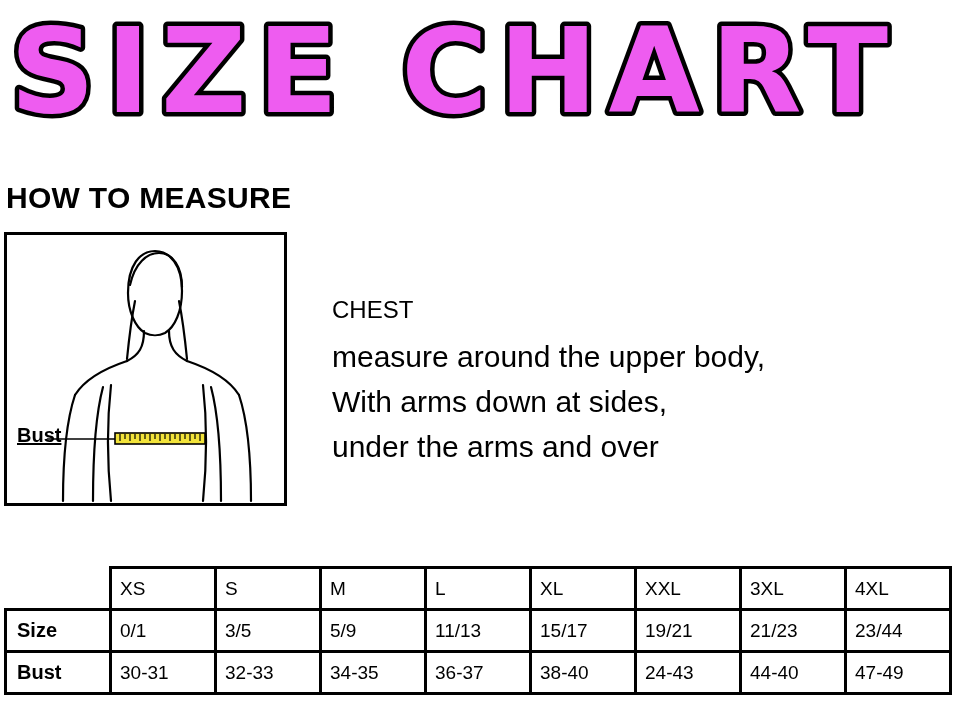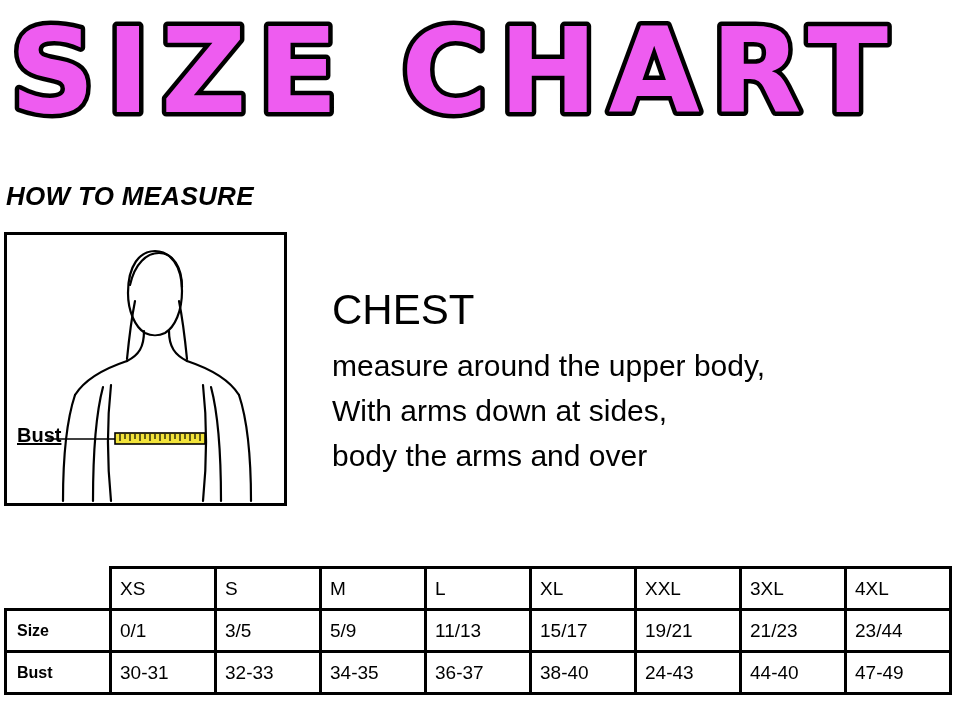--- a/index.html
+++ b/index.html
@@ -25,25 +25,24 @@
     width: 953px;
     height: 150px;
   }
   #title-svg { display: block; }
 
   
   #how-to-measure {
     position: absolute;
     left: 6px;
     top: 181px;
-    font-size: 26px;
+    font-size: 30px;
     font-weight: bold;
     letter-spacing: 0.3px;
     font-family: "Liberation Sans", sans-serif;
-    font-style: italic;
   }
 
   
   #figure-box {
     position: absolute;
     left: 4px;
     top: 232px;
     width: 283px;
     height: 274px;
     border: 3px solid #000;
@@ -62,25 +61,25 @@
   }
 
   
   #chest-desc {
     position: absolute;
     left: 332px;
     top: 290px;
     width: 600px;
   }
   #chest-title {
-    font-size: 42px;
+    font-size: 24px;
     line-height: 40px;
     font-family: "Liberation Sans", sans-serif;
     font-weight: normal;
-    margin: 0 0 13px 0;
+    margin: 0 0 4px 0;
   }
   .chest-line {
     font-size: 30px;
     line-height: 45px;
     font-family: "Liberation Sans", sans-serif;
     white-space: nowrap;
   }
 
   
   #size-table {
@@ -94,21 +93,21 @@
   #size-table td {
     border: 3px solid #000;
     height: 42px;
     padding: 0 0 0 8px;
     font-size: 19px;
     font-family: "Liberation Sans", sans-serif;
     vertical-align: middle;
   }
   #size-table td.rowhead {
     font-weight: bold;
-    font-size: 16px;
+    font-size: 20px;
     padding-left: 10px;
   }
   #size-table td.blank {
     border-left: none;
     border-top: none;
     border-bottom: none;
   }
   #size-table tr.header-row td.blank {
     border: none;
   }
@@ -182,21 +181,21 @@
     <line x1="40" y1="204" x2="108" y2="204" stroke="#000000" stroke-width="1.6"></line>
   </svg>
 </div>
 
 <div id="bust-label">Bust</div>
 
 <div id="chest-desc">
   <div id="chest-title">CHEST</div>
   <div class="chest-line">measure around the upper body,</div>
   <div class="chest-line">With arms down at sides,</div>
-  <div class="chest-line">body the arms and over</div>
+  <div class="chest-line">under the arms and over</div>
 </div>
 
 <table id="size-table">
   <colgroup>
     <col class="col-first">
       <col class="col-cell">
       <col class="col-cell">
       <col class="col-cell">
     <col class="col-cell">
       <col class="col-cell">

